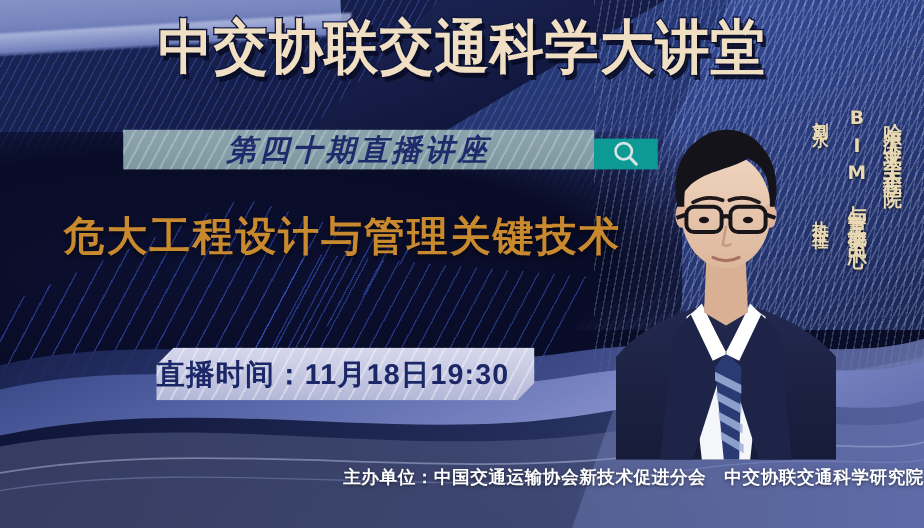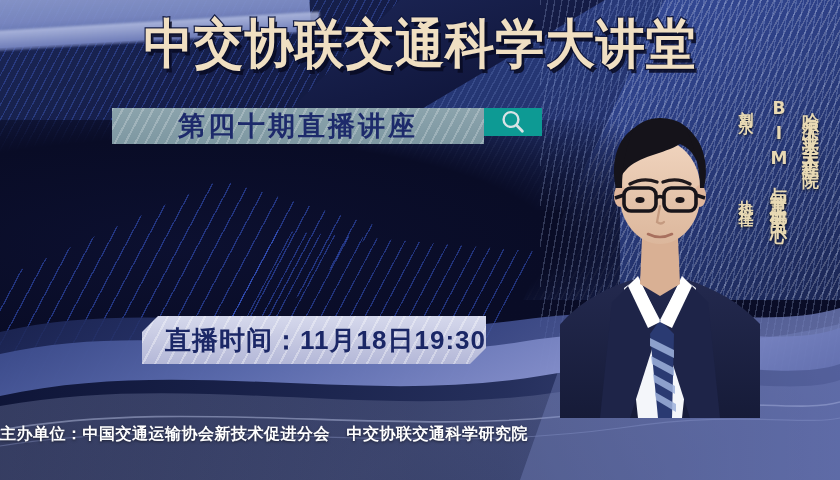--- a/index.html
+++ b/index.html
@@ -99,22 +99,22 @@
     -webkit-text-stroke:2.5px #10183f;
     paint-order:stroke fill;
     text-shadow:3px 4px 0 rgba(8,11,34,.85);
     font-family:"DejaVu Sans","Liberation Sans",sans-serif;
     transform:scaleX(.93);
   }
   .title-inner{display:inline-block;}
 
   
   .ep-banner{
-    position:absolute;left:112px;top:108px;width:430px;height:46px;
-    display:flex;align-items:flex-start;
+    position:absolute;left:112px;top:108px;width:486px;height:46px;
+    display:flex;align-items:flex-end;font-style:italic;
   }
   .ep-label{
     flex:1;display:flex;align-items:center;justify-content:center;
     background:
       repeating-linear-gradient(118deg,
         rgba(255,255,255,.22) 0px,rgba(255,255,255,.22) 2px,
         rgba(255,255,255,0) 2px,rgba(255,255,255,0) 9px),
       linear-gradient(180deg,#8ba3ac 0%,#7e98a2 100%);
     font-size:27px;font-weight:bold;color:#1d2a6b;letter-spacing:3px;
   }
@@ -129,39 +129,39 @@
     font-size:37px;font-weight:bold;color:#c9892f;letter-spacing:2px;
     text-shadow:0 2px 5px rgba(0,0,0,.6);
     font-family:"DejaVu Sans","Liberation Sans",sans-serif;
   }
 
   
   .time-banner{
     position:absolute;left:142px;top:316px;width:344px;height:48px;
     background:linear-gradient(180deg,#d5d8ec 0%,#c6c9e2 48%,#b4b8d8 100%);
     clip-path:polygon(16px 0,100% 0,100% calc(100% - 16px),calc(100% - 16px) 100%,0 100%,0 16px);
-    display:flex;align-items:center;justify-content:flex-end;
+    display:flex;align-items:center;justify-content:flex-start;
     box-shadow:0 0 18px rgba(150,170,255,.25);
   }
   .time-banner::after{
     content:"";position:absolute;inset:0;
     background:repeating-linear-gradient(118deg,
       rgba(255,255,255,.35) 0px,rgba(255,255,255,.35) 2px,
       rgba(255,255,255,0) 2px,rgba(255,255,255,0) 11px);
     clip-path:polygon(16px 0,100% 0,100% calc(100% - 16px),calc(100% - 16px) 100%,0 100%,0 16px);
     pointer-events:none;
   }
   .time-text{
     position:relative;z-index:2;
     font-size:26px;font-weight:bold;color:#1b2766;letter-spacing:1px;
   }
 
   
   .footer{
-    position:absolute;left:0;right:0;top:424px;text-align:left;
+    position:absolute;left:0;right:0;top:424px;text-align:right;
     font-size:16px;font-weight:bold;color:#ffffff;letter-spacing:.5px;
     text-shadow:0 1px 3px rgba(0,0,0,.55);
   }
 
   
   .vcol{
     position:absolute;
     writing-mode:vertical-rl;text-orientation:upright;
     font-weight:bold;letter-spacing:4px;
     color:#e8d9b4;
@@ -296,20 +296,21 @@
   <div class="ep-banner">
     <div class="ep-label">第四十期直播讲座</div>
     <div class="ep-search">
       <svg width="28" height="28" viewBox="0 0 28 28">
         <circle cx="12" cy="11.5" r="7.4" fill="none" stroke="#d8e3e6" stroke-width="2.4"></circle>
         <line x1="17.6" y1="17.2" x2="23.4" y2="23.2" stroke="#d8e3e6" stroke-width="2.8" stroke-linecap="round"></line>
       </svg>
     </div>
   </div>
 
+  <div class="headline">危大工程设计与管理关键技术</div>
 
   <div class="time-banner">
     <span class="time-text">直播时间：11月18日19:30</span>
   </div>
 
   <div class="vcol v-name">刘昌永</div>
   <div class="vcol v-role">执行主任</div>
   <div class="vcol v-center">BIM与智慧工地研究中心</div>
   <div class="vcol v-school">哈尔滨工业大学土木工程学院</div>
 

